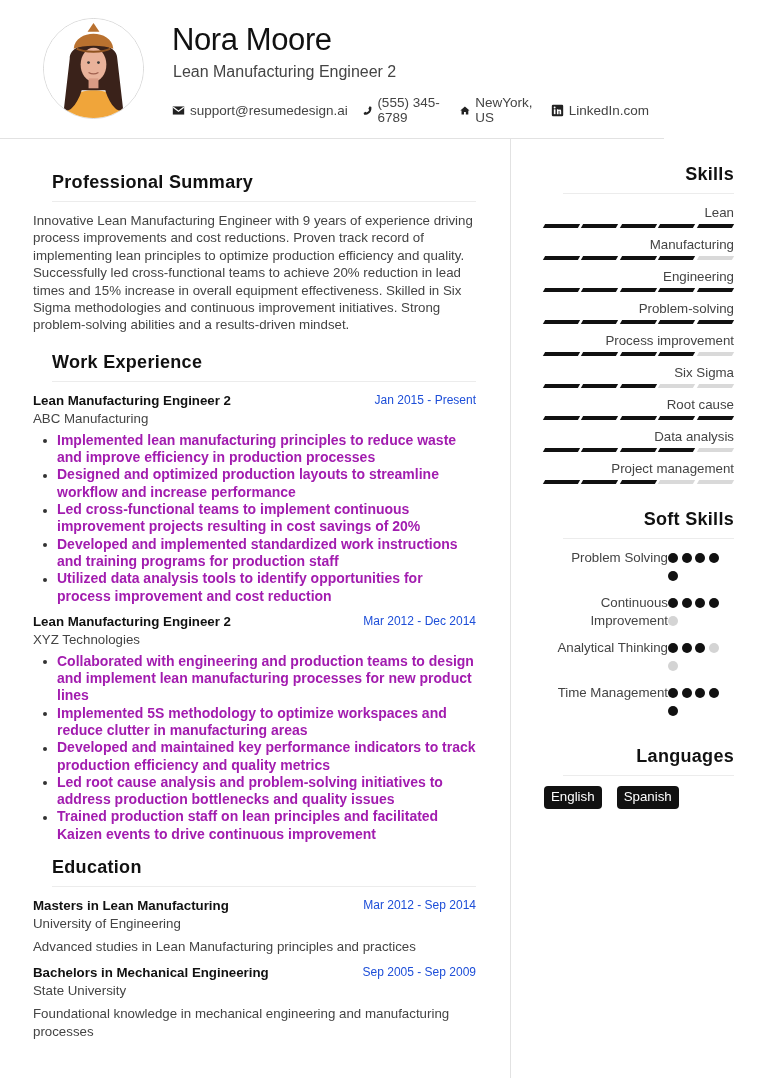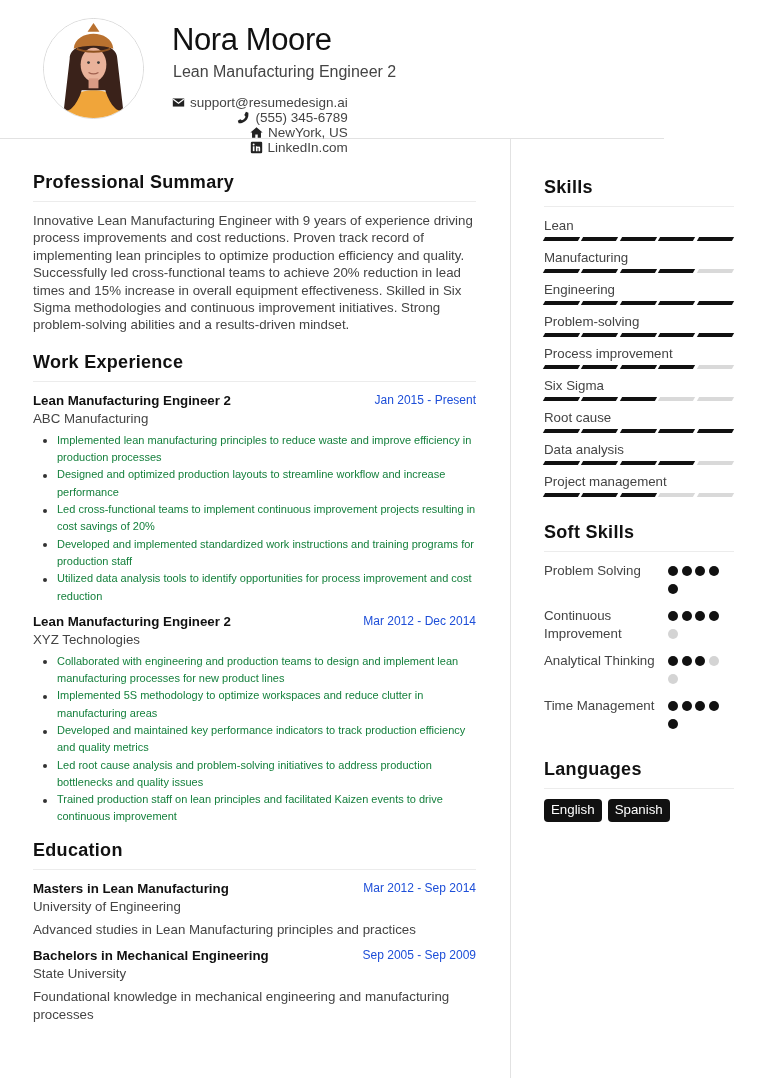--- a/index.html
+++ b/index.html
@@ -5,59 +5,59 @@
     * { box-sizing: border-box; margin: 0; padding: 0; }
     html, body { width: 768px; height: 1078px; background: #ffffff; overflow: hidden; }
     body { font-family: "Liberation Sans", "DejaVu Sans", sans-serif; color: #222; position: relative; }
 
     
     .header { position: absolute; left: 0; top: 0; width: 664px; height: 139px; border-bottom: 1px solid #e2e2e2; }
     .avatar { position: absolute; left: 43px; top: 18px; width: 101px; height: 101px; border-radius: 50%; border: 1px solid #d8d8d8; overflow: hidden; background: #fff; }
     .avatar svg { width: 100%; height: 100%; display: block; }
     .name { position: absolute; left: 172px; top: 22px; font-size: 31px; font-weight: 500; color: #111; letter-spacing: -0.4px; }
     .title { position: absolute; left: 173px; top: 63px; font-size: 16px; color: #444; }
-    .contacts { position: absolute; left: 172px; top: 95px; display: flex; align-items: flex-end; font-size: 13.5px; color: #444; flex-direction: column; }
+    .contacts { position: absolute; left: 172px; top: 95px; display: flex; align-items: center; font-size: 13.5px; color: #444; }
     .contact { display: flex; align-items: center; margin-right: 15px; }
     .contact .ic { width: 13px; height: 13px; margin-right: 5px; display: inline-block; }
 
     
     .vdiv { position: absolute; left: 510px; top: 139px; width: 1px; height: 939px; background: #e2e2e2; }
     .left { position: absolute; left: 33px; top: 172px; width: 443px; }
-    .right { position: absolute; left: 544px; top: 177px; width: 190px; }
-
-    .sec-title { font-size: 18px; font-weight: 600; color: #111; letter-spacing: 0.3px; padding-bottom: 8px; border-bottom: 1px solid #ececec; margin-bottom: 10px; }
+    .right { position: absolute; left: 544px; top: 164px; width: 190px; text-align: right; }
+
+    .sec-title { font-size: 18px; font-weight: 600; color: #111; letter-spacing: 0.3px; padding-bottom: 8px; border-bottom: 1px solid #ececec; margin-bottom: 10px; margin-left: 19px; }
     .para { font-size: 13.3px; line-height: 17.4px; color: #444; }
 
     .job { margin-bottom: 8px; }
     .job-head { display: flex; justify-content: space-between; align-items: flex-start; }
     .job-title { font-size: 13.3px; font-weight: 600; color: #111; line-height: 18px; }
     .job-date { font-size: 12px; color: #1d4ed8; line-height: 16px; }
     .job-company { font-size: 13.3px; color: #444; line-height: 17px; }
     .bullets { list-style: none; margin-top: 5px; }
-    .bullets li { position: relative; padding-left: 24px; font-size: 11px; line-height: 17.3px; color: #15803d; }
+    .bullets li { position: relative; padding-left: 24px; font-size: 14px; line-height: 17.3px; color: #a21caf; font-weight: bold; }
     .bullets li::before { content: ""; position: absolute; left: 10px; top: 7.5px; width: 4px; height: 4px; border-radius: 50%; background: #333; }
 
     .edu { margin-bottom: 9px; }
     .edu-desc { font-size: 13.3px; line-height: 17.4px; color: #444; margin-top: 6px; }
 
     
     .skill { margin-bottom: 0; }
     .skill-label { font-size: 13.3px; color: #444; line-height: 17px; }
     .bar { display: flex; gap: 2px; margin-top: 3px; margin-bottom: 8px; }
     .seg { width: 35.5px; height: 4px; background: #111; transform: skewX(-30deg); margin-right: 1.5px; }
     .seg.off { background: #d9d9d9; }
 
     
     .soft { display: flex; position: relative; margin-bottom: 5px; }
     .soft-label { width: 124px; font-size: 13.3px; color: #444; line-height: 18px; }
     .dots { width: 54px; display: flex; flex-wrap: wrap; align-content: flex-start; padding-top: 4px; }
     .dot { width: 10px; height: 10px; border-radius: 50%; background: #111; margin-right: 3.5px; margin-bottom: 8px; }
     .dot.off { background: #d4d4d4; }
 
-    .langs { display: flex; gap: 6px; }
+    .langs { display: flex; gap: 15px; }
     .lang { background: #111; color: #fff; font-size: 13.3px; padding: 3px 7px 4px; border-radius: 4px; line-height: 16px; }
   </style>
 </head>
 <body>
 
 <div class="header">
   <div class="avatar">
     <svg viewBox="0 0 100 100">
       <rect width="100" height="100" fill="#ffffff"></rect>
       <path d="M22 100 C22 78 34 72 50 72 C66 72 80 78 80 100 Z" fill="#f0a53a"></path>

